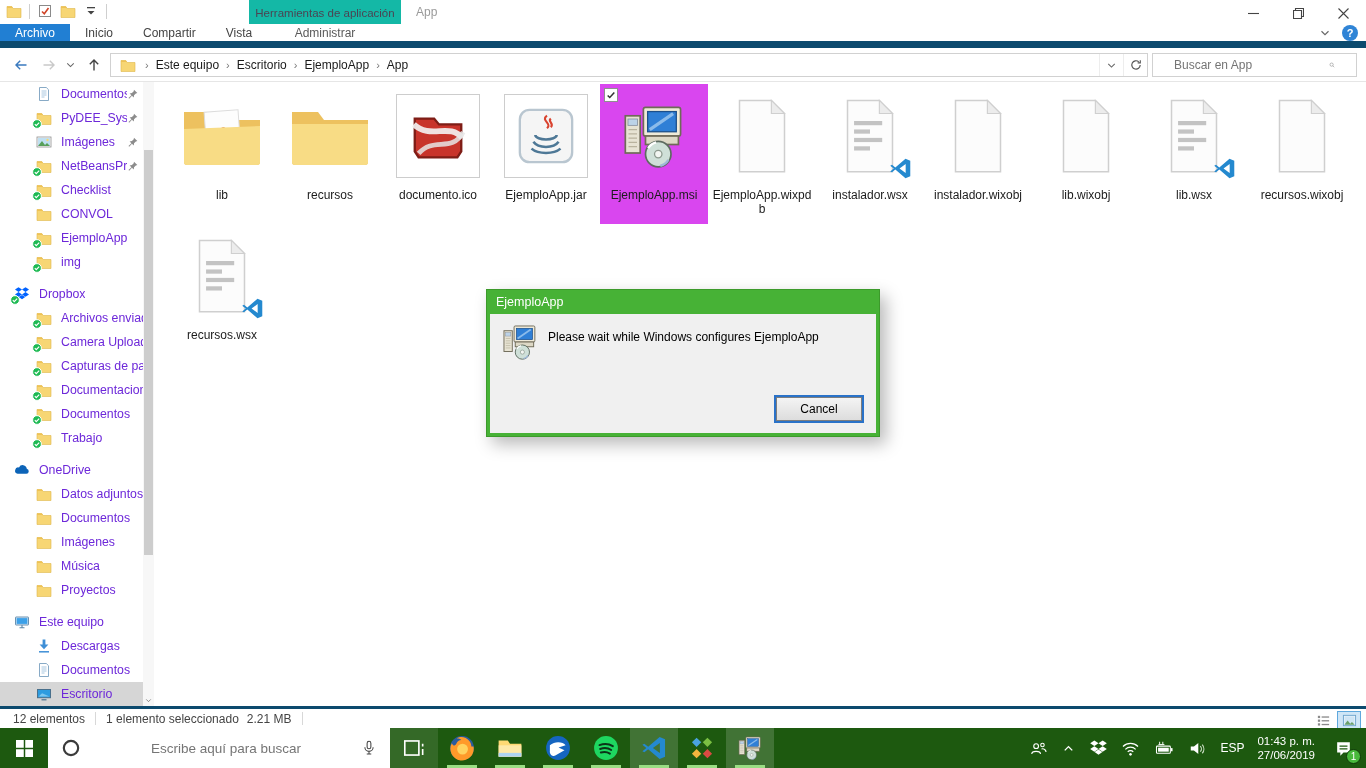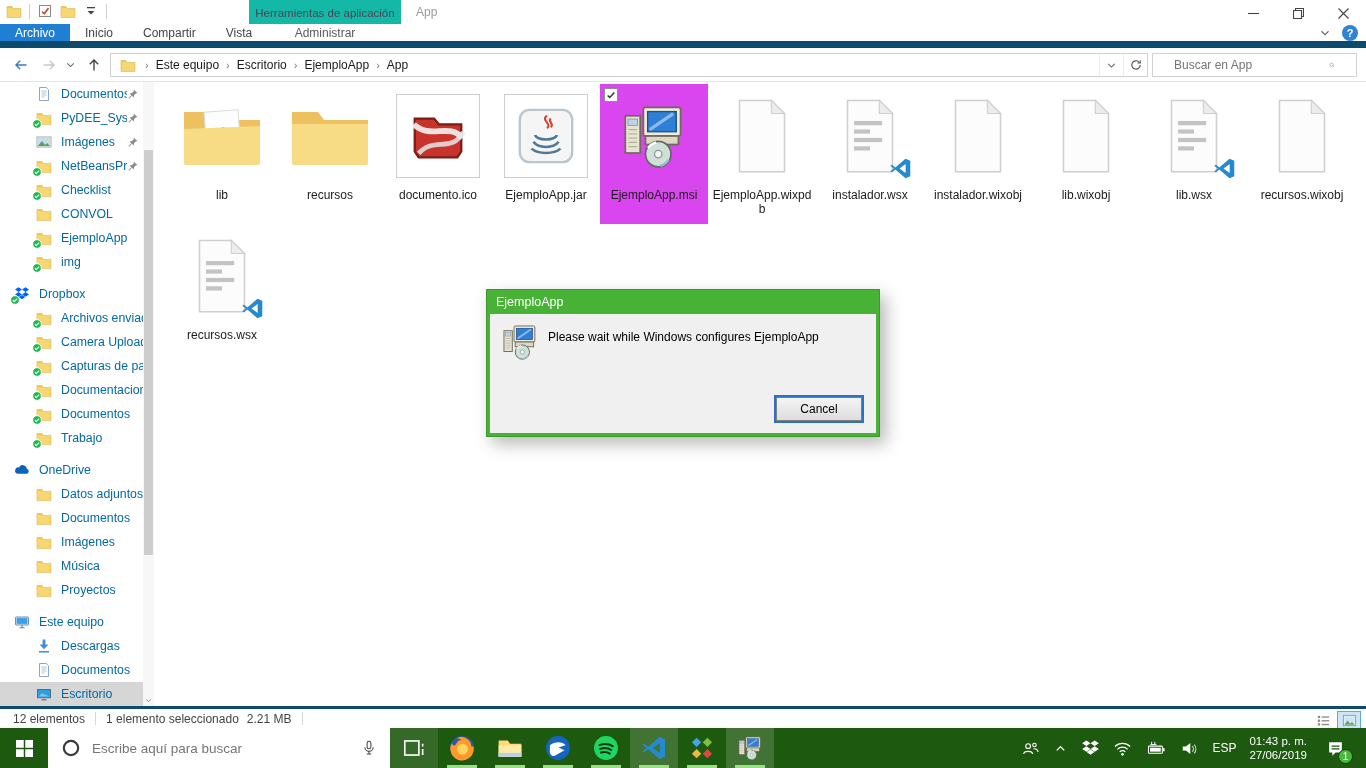--- a/index.html
+++ b/index.html
@@ -38,21 +38,21 @@
   .crumb { font-size:12px; color:#1a1a1a; padding:0 2px; white-space:nowrap; }
   .crumb-sep { font-size:11px; color:#777; padding:0 5px; }
   #addrbox .right { margin-left:auto; display:flex; height:100%; }
   .addr-btn { width:24px; height:100%; display:flex; align-items:center; justify-content:center; border-left:1px solid #ededed; }
   #searchbox { position:absolute; left:1152px; top:5px; width:205px; height:24px; border:1px solid #d1d1d1; background:#fff;
                display:flex; align-items:center; padding:0 21px; }
   #searchbox input { flex:1; border:none; outline:none; font-size:12px; color:#444; font-family:inherit; background:transparent; }
 
   
   #sidebar { position:absolute; top:82px; left:0; width:143px; bottom:62px; overflow:hidden; background:#fff; }
-  .srow { height:24px; display:flex; align-items:center; padding-left:36px; font-size:12.3px; color:#0369a1; white-space:nowrap; }
+  .srow { height:24px; display:flex; align-items:center; padding-left:36px; font-size:12.3px; color:#6d28d9; white-space:nowrap; }
   .srow.shead { padding-left:14px; }
   .srow.selected { background:#d6d6d6; }
   .sgap { height:8px; }
   .sicw { position:relative; width:16px; height:16px; margin-right:9px; flex:none; }
   .sicw svg.base { width:16px; height:16px; }
   .sicw svg.sync { position:absolute; left:-4px; bottom:-3px; width:10px; height:10px; }
   .slbl { overflow:hidden; text-overflow:clip; }
   .pin { width:12px; height:12px; margin-left:auto; margin-right:4px; flex:none; }
   
   #sscroll { position:absolute; left:143px; top:82px; width:11px; bottom:62px; background:#f7f7f7; }
@@ -92,24 +92,24 @@
   .vbox.vsel { background:#cfe6f7; border:1px solid #5fa8dd; }
 
   
   #taskbar { position:absolute; left:0; right:0; bottom:0; height:40px; background:#1d590f; display:flex; align-items:stretch; }
   .tb-btn { width:48px; display:flex; align-items:center; justify-content:center; position:relative; flex:none; }
   .tb-btn.running::after { content:""; position:absolute; bottom:0; left:9px; right:9px; height:3px; background:#9ade84; }
   .tb-btn.activeapp { background:rgba(255,255,255,.16); }
   .tb-btn.hover { background:rgba(255,255,255,.10); }
   #tbsearch { width:342px; background:#fff; display:flex; align-items:center; flex:none; }
   #tbsearch .ring { width:20px; height:20px; margin-left:13px; flex:none; }
-  #tbsearch input { flex:1; border:none; outline:none; font-size:13.5px; color:#000000; margin-left:11px; font-family:inherit; }
+  #tbsearch input { flex:1; border:none; outline:none; font-size:13.5px; color:#000000; margin-left:11px; font-family:inherit;text-align:center; }
   #tbsearch .mic { width:18px; height:18px; margin-right:12px; flex:none; }
   .appic { width:26px; height:26px; }
-  #tbtray { margin-left:auto; display:flex; align-items:center; gap:13px; padding-right:16px; }
+  #tbtray { margin-left:auto; display:flex; align-items:center; gap:13px; padding-right:8px; }
   .tray-ic { width:19px; height:19px; }
   #tb-lang { font-size:12px; color:#fff; }
   #tb-clock { color:#fff; font-size:11.5px; text-align:center; line-height:14px; }
   #tb-action { position:relative; width:30px; height:30px; display:flex; align-items:center; justify-content:center; }
   #tb-badge { position:absolute; right:-3px; bottom:-1px; width:15px; height:15px; border-radius:50%; background:#49b93c;
               border:1px solid #0f3a08; color:#fff; font-size:10px; display:flex; align-items:center; justify-content:center; }
 </style>
 </head>
 <body>
 

